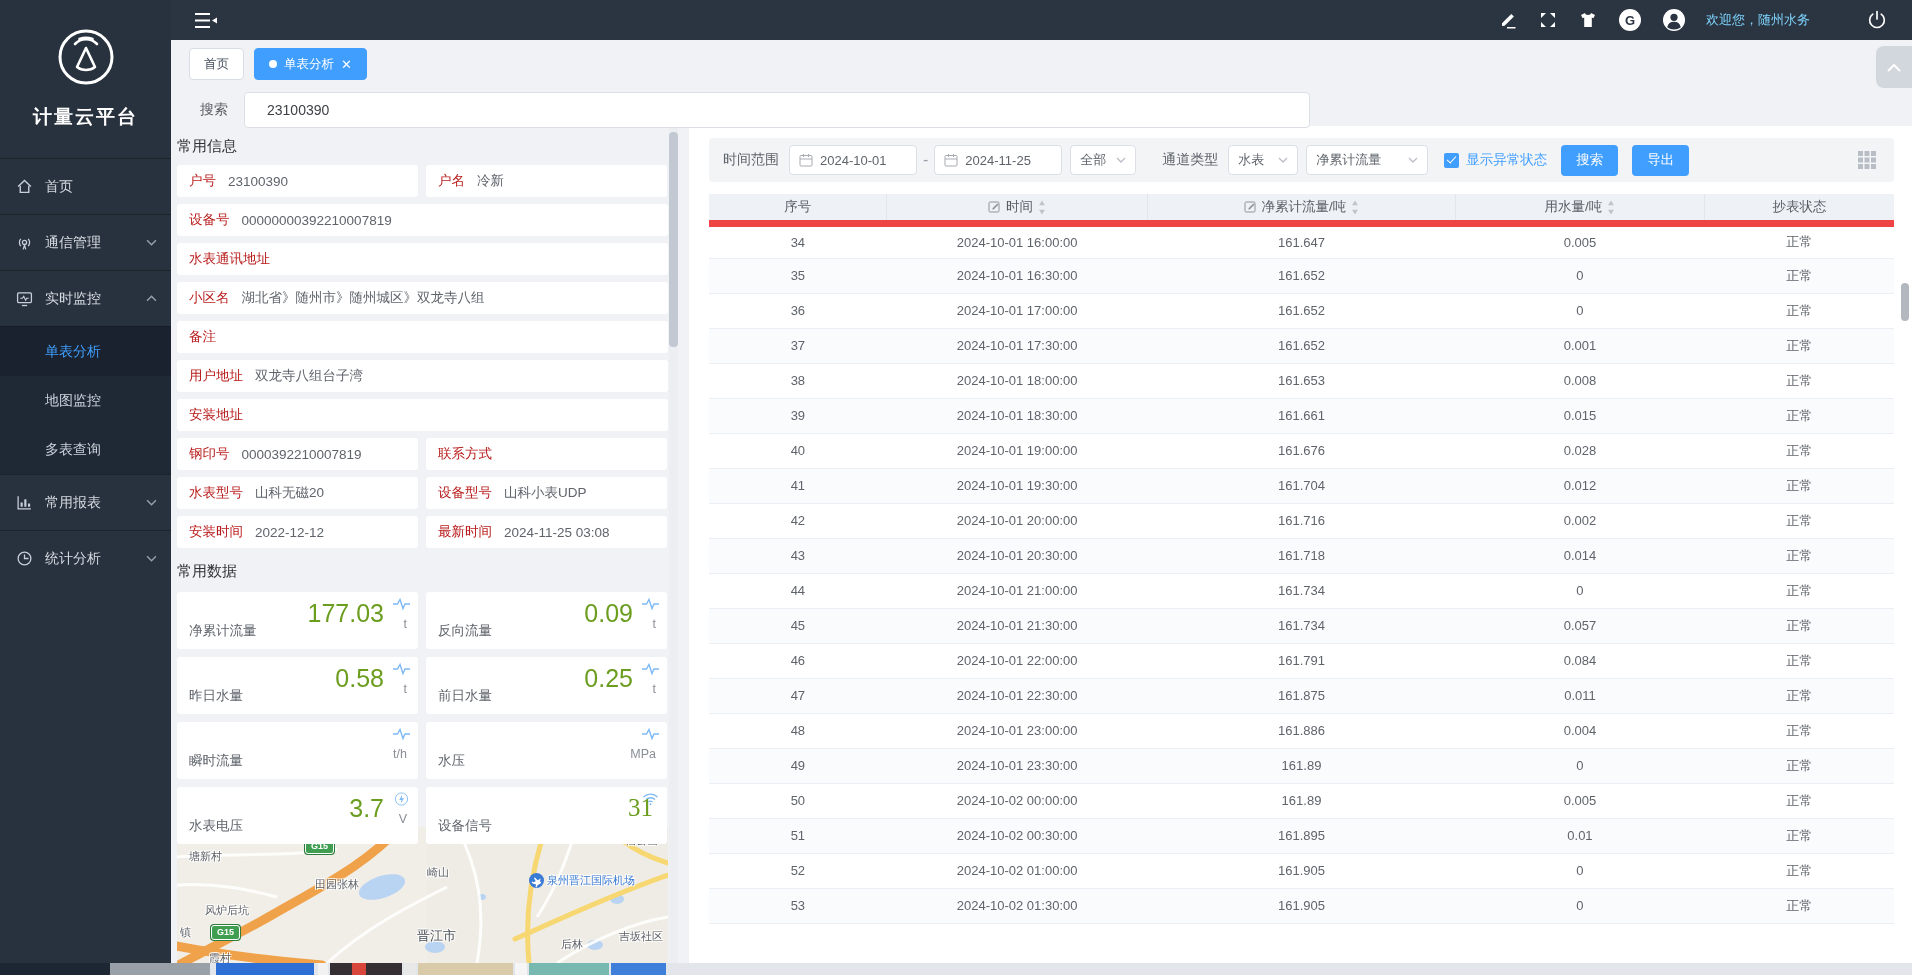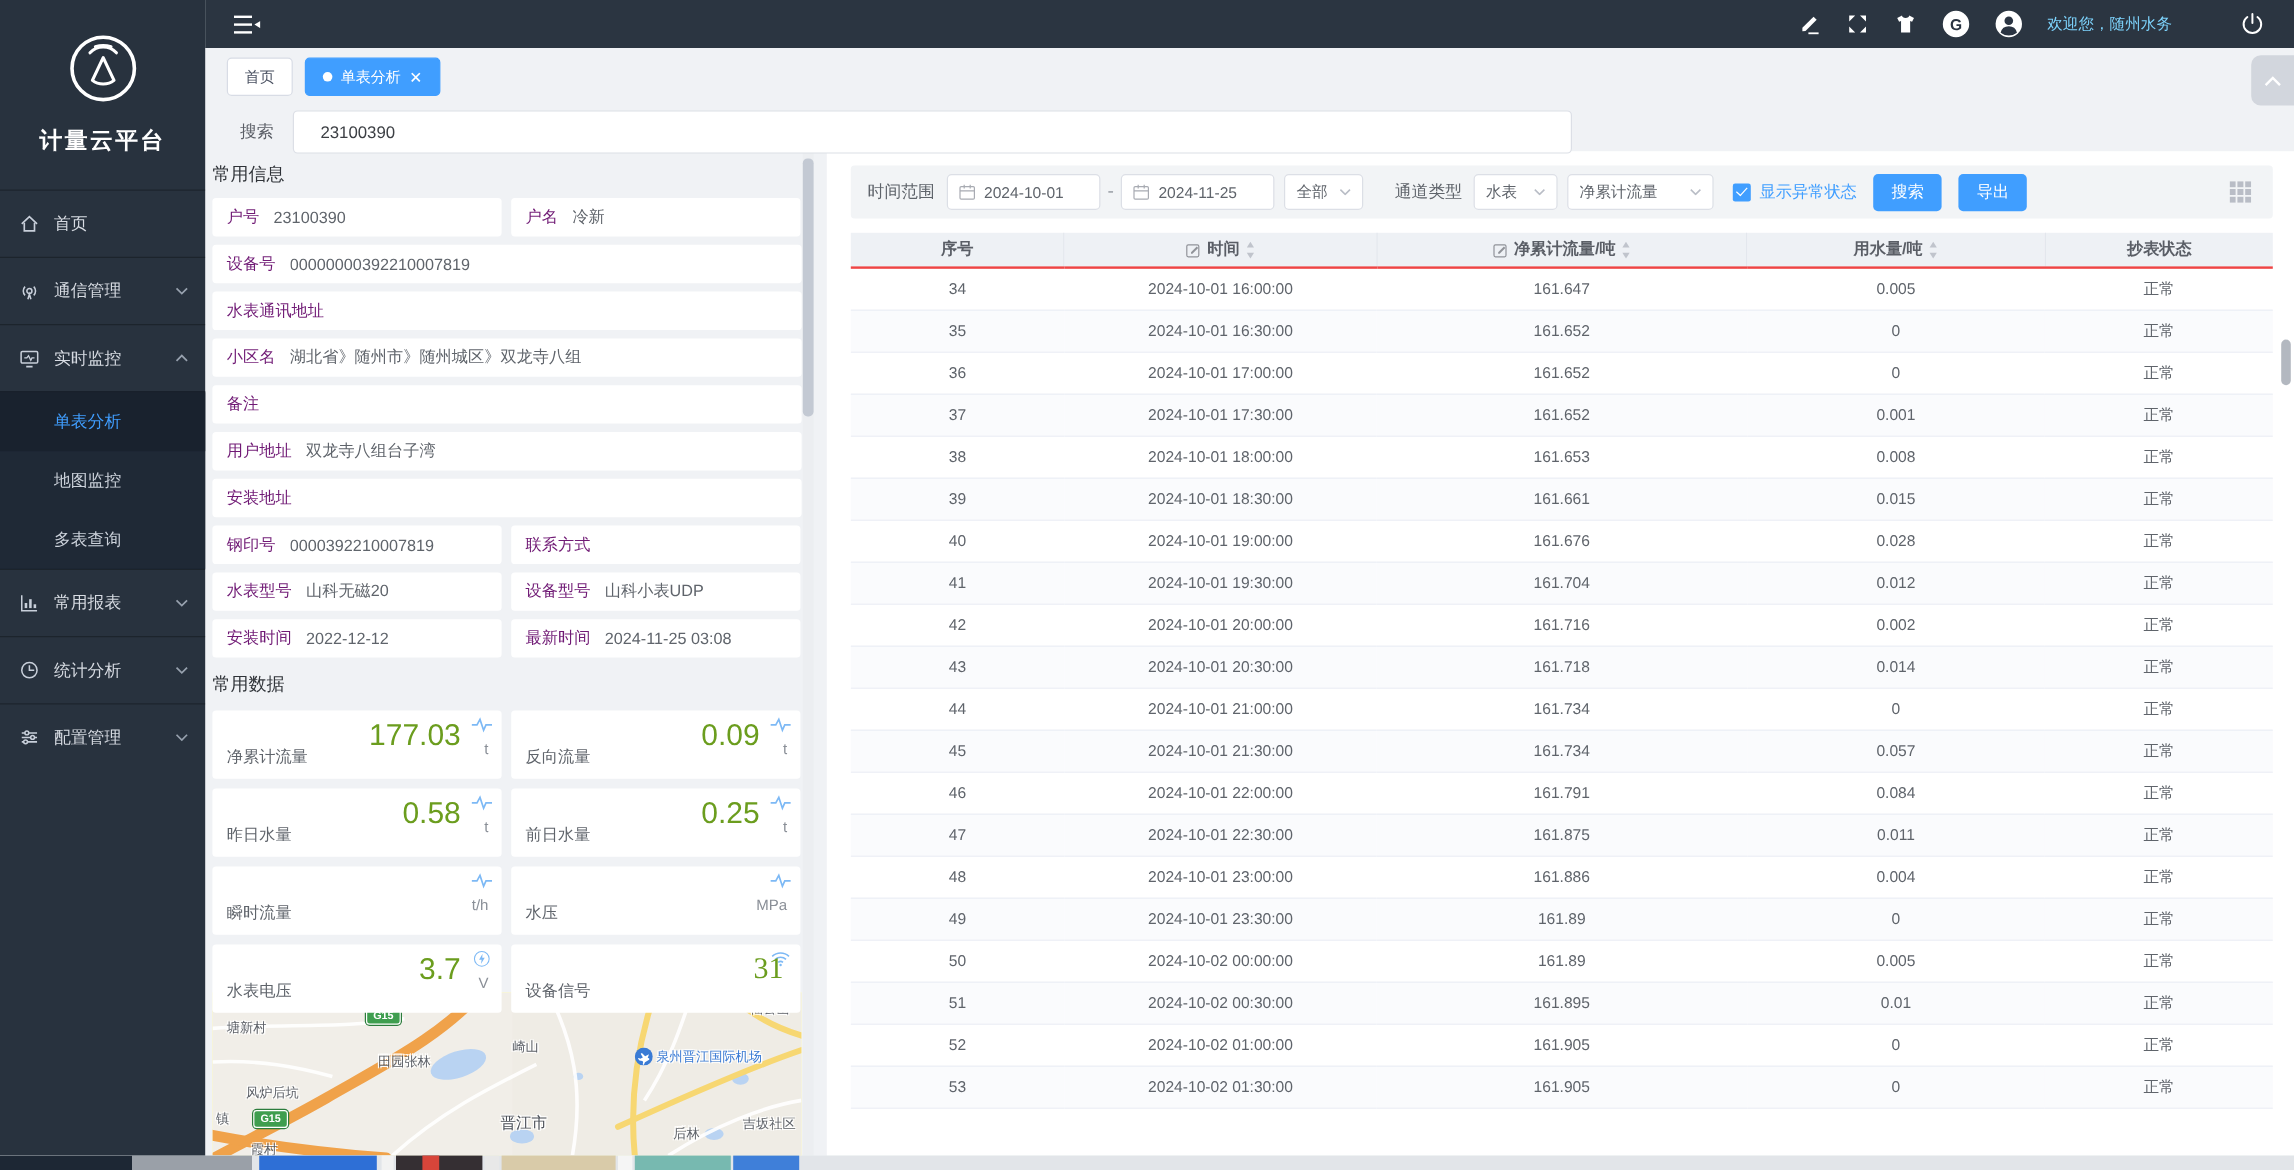--- a/index.html
+++ b/index.html
@@ -57,21 +57,21 @@
                 font-family:"Liberation Sans","DejaVu Sans",sans-serif;}
 
   
   .left-panel{position:absolute;left:177px;top:133px;width:491px;z-index:2;}
   .section-title{font-size:15px;color:#2f3338;height:26px;line-height:26px;}
   .fields{display:flex;flex-wrap:wrap;gap:7px 8px;margin:6px 0 10px;}
   .field{background:#fff;border-radius:3px;height:32px;display:flex;align-items:center;
          padding:0 12px;font-size:13.5px;overflow:hidden;}
   .field.full{width:497px;}
   .field.half{width:241px;}
-  .f-label{color:#701a75;margin-right:12px;flex:none;}
+  .f-label{color:#b91c1c;margin-right:12px;flex:none;}
   .f-value{color:#5f646b;white-space:nowrap;overflow:hidden;}
   .cards{display:flex;flex-wrap:wrap;gap:8px;margin-top:8px;}
   .card{position:relative;width:241px;height:57px;background:#fff;border-radius:3px;}
   .card-label{position:absolute;left:12px;bottom:9px;font-size:13.5px;color:#5f646b;}
   .card-value{position:absolute;right:34px;top:7px;font-size:25px;color:#6b9d1e;}
   .card-value.nounit{right:14px;font-family:Liberation Serif, serif;}
   .card-unit{position:absolute;right:11px;top:25px;font-size:12.5px;color:#8a8f97;}
   .card-icon{position:absolute;right:8px;top:5px;width:17px;height:14px;}
   .card-icon svg{width:100%;height:100%;display:block;}
 
@@ -113,22 +113,22 @@
   .fb-check{width:15px;height:15px;background:#409EFF;border-radius:2px;margin:0 7px 0 16px;position:relative;cursor:pointer;flex:none;}
   .fb-check::after{content:"";position:absolute;left:4.5px;top:1.5px;width:4px;height:8px;
                    border:solid #fff;border-width:0 1.6px 1.6px 0;transform:rotate(42deg);}
   .cb-label{color:#409EFF;font-size:13.5px;white-space:nowrap;cursor:pointer;}
   .btn{height:31px;padding:0 15px;background:#409EFF;color:#fff;border:none;border-radius:4px;
        font-size:13.5px;margin-left:14px;cursor:pointer;font-family:inherit;}
   .grid-icon{margin-left:auto;margin-right:8px;width:18px;height:18px;cursor:pointer;}
 
   .table-wrap{margin:12px 18px 0 20px;}
   table.data{width:100%;border-collapse:collapse;table-layout:fixed;}
-  table.data th{height:29px;background:#eef1f5;font-weight:bold;font-size:13.5px;color:#5a5e66;
-                border-bottom:2px solid #ef4444;}
+  table.data th{height:29px;background:#eef1f5;font-weight:normal;font-size:13.5px;color:#5a5e66;
+                border-bottom:7px solid #ef4444;}
   table.data th:not(:first-child){border-left:1px solid #e3e7ed;}
   .th-inner{display:flex;align-items:center;justify-content:center;gap:5px;}
   .th-inner .edit-ic{width:13px;height:13px;}
   .th-inner .sort-ic{width:8px;height:14px;cursor:pointer;}
   table.data td{height:35px;font-size:13px;color:#5f646b;text-align:center;
                 border-bottom:1px solid #ebeef5;white-space:nowrap;}
   table.data tbody tr:nth-child(even){background:#fafbfd;}
 
   .rp-scroll-thumb{position:absolute;right:3px;top:157px;width:8px;height:38px;background:#b3b8c0;border-radius:4px;cursor:pointer;}
 
@@ -213,36 +213,20 @@
           </span>
         </div>
         <div class="menu-item">
           <span class="mi-icon">
             <svg viewBox="0 0 16 16" fill="none" stroke="currentColor" stroke-width="1.2">
               <circle cx="8" cy="8" r="6"></circle>
               <path d="M8 4.2V8h3.8"></path>
             </svg>
           </span>
           <span class="mi-label">统计分析</span>
-          <span class="mi-chev down">
-            <svg viewBox="0 0 10 6" fill="none" stroke="currentColor" stroke-width="1.3">
-              <path d="M1 1l4 4 4-4"></path>
-            </svg>
-          </span>
-        </div>
-        <div class="menu-item">
-          <span class="mi-icon">
-            <svg viewBox="0 0 16 16" fill="none" stroke="currentColor" stroke-width="1.2">
-              <path d="M2 4.5h12M2 8h12M2 11.5h12"></path>
-              <circle cx="6" cy="4.5" r="1.5" fill="#28323e"></circle>
-              <circle cx="10.5" cy="8" r="1.5" fill="#28323e"></circle>
-              <circle cx="5" cy="11.5" r="1.5" fill="#28323e"></circle>
-            </svg>
-          </span>
-          <span class="mi-label">配置管理</span>
           <span class="mi-chev down">
             <svg viewBox="0 0 10 6" fill="none" stroke="currentColor" stroke-width="1.3">
               <path d="M1 1l4 4 4-4"></path>
             </svg>
           </span>
         </div>
       </div>
   </div>
 
   <div class="topbar">

